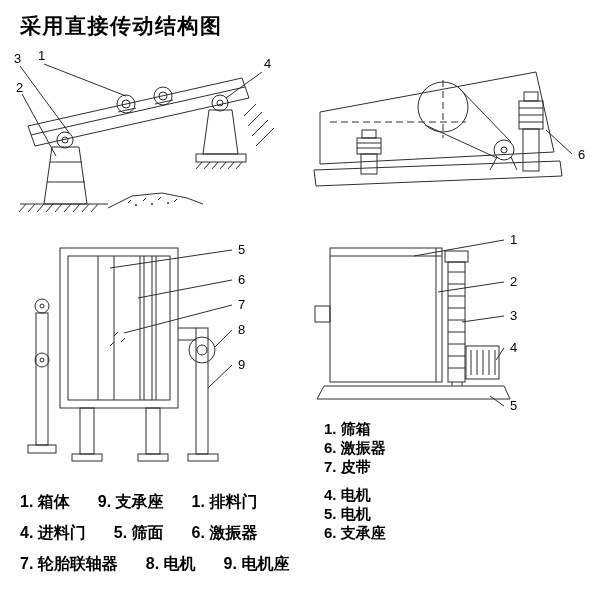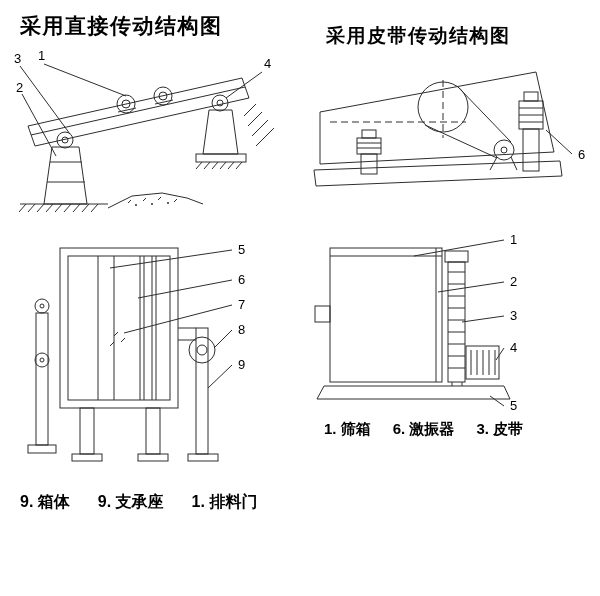--- a/index.html
+++ b/index.html
@@ -11,31 +11,30 @@
   .title-direct{left:20px;top:12px;font-size:21px;}
   .title-belt{left:326px;top:23px;font-size:19px;}
   .svgwrap{position:absolute;}
   svg{display:block;}
   svg text{font-family:"Liberation Sans","DejaVu Sans",sans-serif;font-size:13px;fill:#000;}
   .legend{position:absolute;font-weight:bold;color:#000;}
   .legend-direct{left:20px;top:492px;font-size:16px;}
   .legend-belt{left:324px;top:420px;font-size:15px;}
   .legend-row{display:flex;align-items:baseline;}
   .legend-direct .legend-row{margin-bottom:10px;}
-  .legend-belt .legend-row{margin-bottom:9px;}
+  .legend-belt .legend-row{margin-bottom:9px;flex-direction:column;}
   .legend-direct .legend-item{margin-right:28px;white-space:pre;}
   .legend-belt .legend-item{margin-right:22px;white-space:pre;}
 </style>
 </head>
 <body>
 
 <div class="canvas">
 
   <div class="title title-direct">采用直接传动结构图</div>
-  <div class="title title-belt">采用皮带传动结构图</div>
 
   <div class="svgwrap" style="left:6px;top:46px;">
     <svg width="290" height="185" viewBox="0 0 290 185">
       <g stroke="#2e2e2e" stroke-width="1" fill="none">
 
         <polygon points="22,80 236,32 243,52 29,100"></polygon>
         <line x1="25" y1="89" x2="239" y2="41"></line>
 
         <circle cx="120" cy="58" r="9"></circle>
           <circle cx="120" cy="58" r="4"></circle>
@@ -233,27 +232,42 @@
       <text x="208" y="18">1</text>
       <text x="208" y="60">2</text>
       <text x="208" y="94">3</text>
       <text x="208" y="126">4</text>
       <text x="208" y="184">5</text>
     </svg>
   </div>
 
   <div class="legend legend-direct">
     <div class="legend-row">
-      <span class="legend-item">9. 箱体</span>
+      <span class="legend-item">1. 箱体</span>
       <span class="legend-item">9. 支承座</span>
       <span class="legend-item">1. 排料门</span>
     </div>
+    <div class="legend-row">
+      <span class="legend-item">4. 进料门</span>
+      <span class="legend-item">5. 筛面</span>
+      <span class="legend-item">6. 激振器</span>
+    </div>
+    <div class="legend-row">
+      <span class="legend-item">7. 轮胎联轴器</span>
+      <span class="legend-item">8. 电机</span>
+      <span class="legend-item">9. 电机座</span>
+    </div>
   </div>
 
   <div class="legend legend-belt">
     <div class="legend-row">
       <span class="legend-item">1. 筛箱</span>
       <span class="legend-item">6. 激振器</span>
-      <span class="legend-item">3. 皮带</span>
+      <span class="legend-item">7. 皮带</span>
+    </div>
+    <div class="legend-row">
+      <span class="legend-item">4. 电机</span>
+      <span class="legend-item">5. 电机</span>
+      <span class="legend-item">6. 支承座</span>
     </div>
   </div>
 
 </div>
 
 </body></html>

